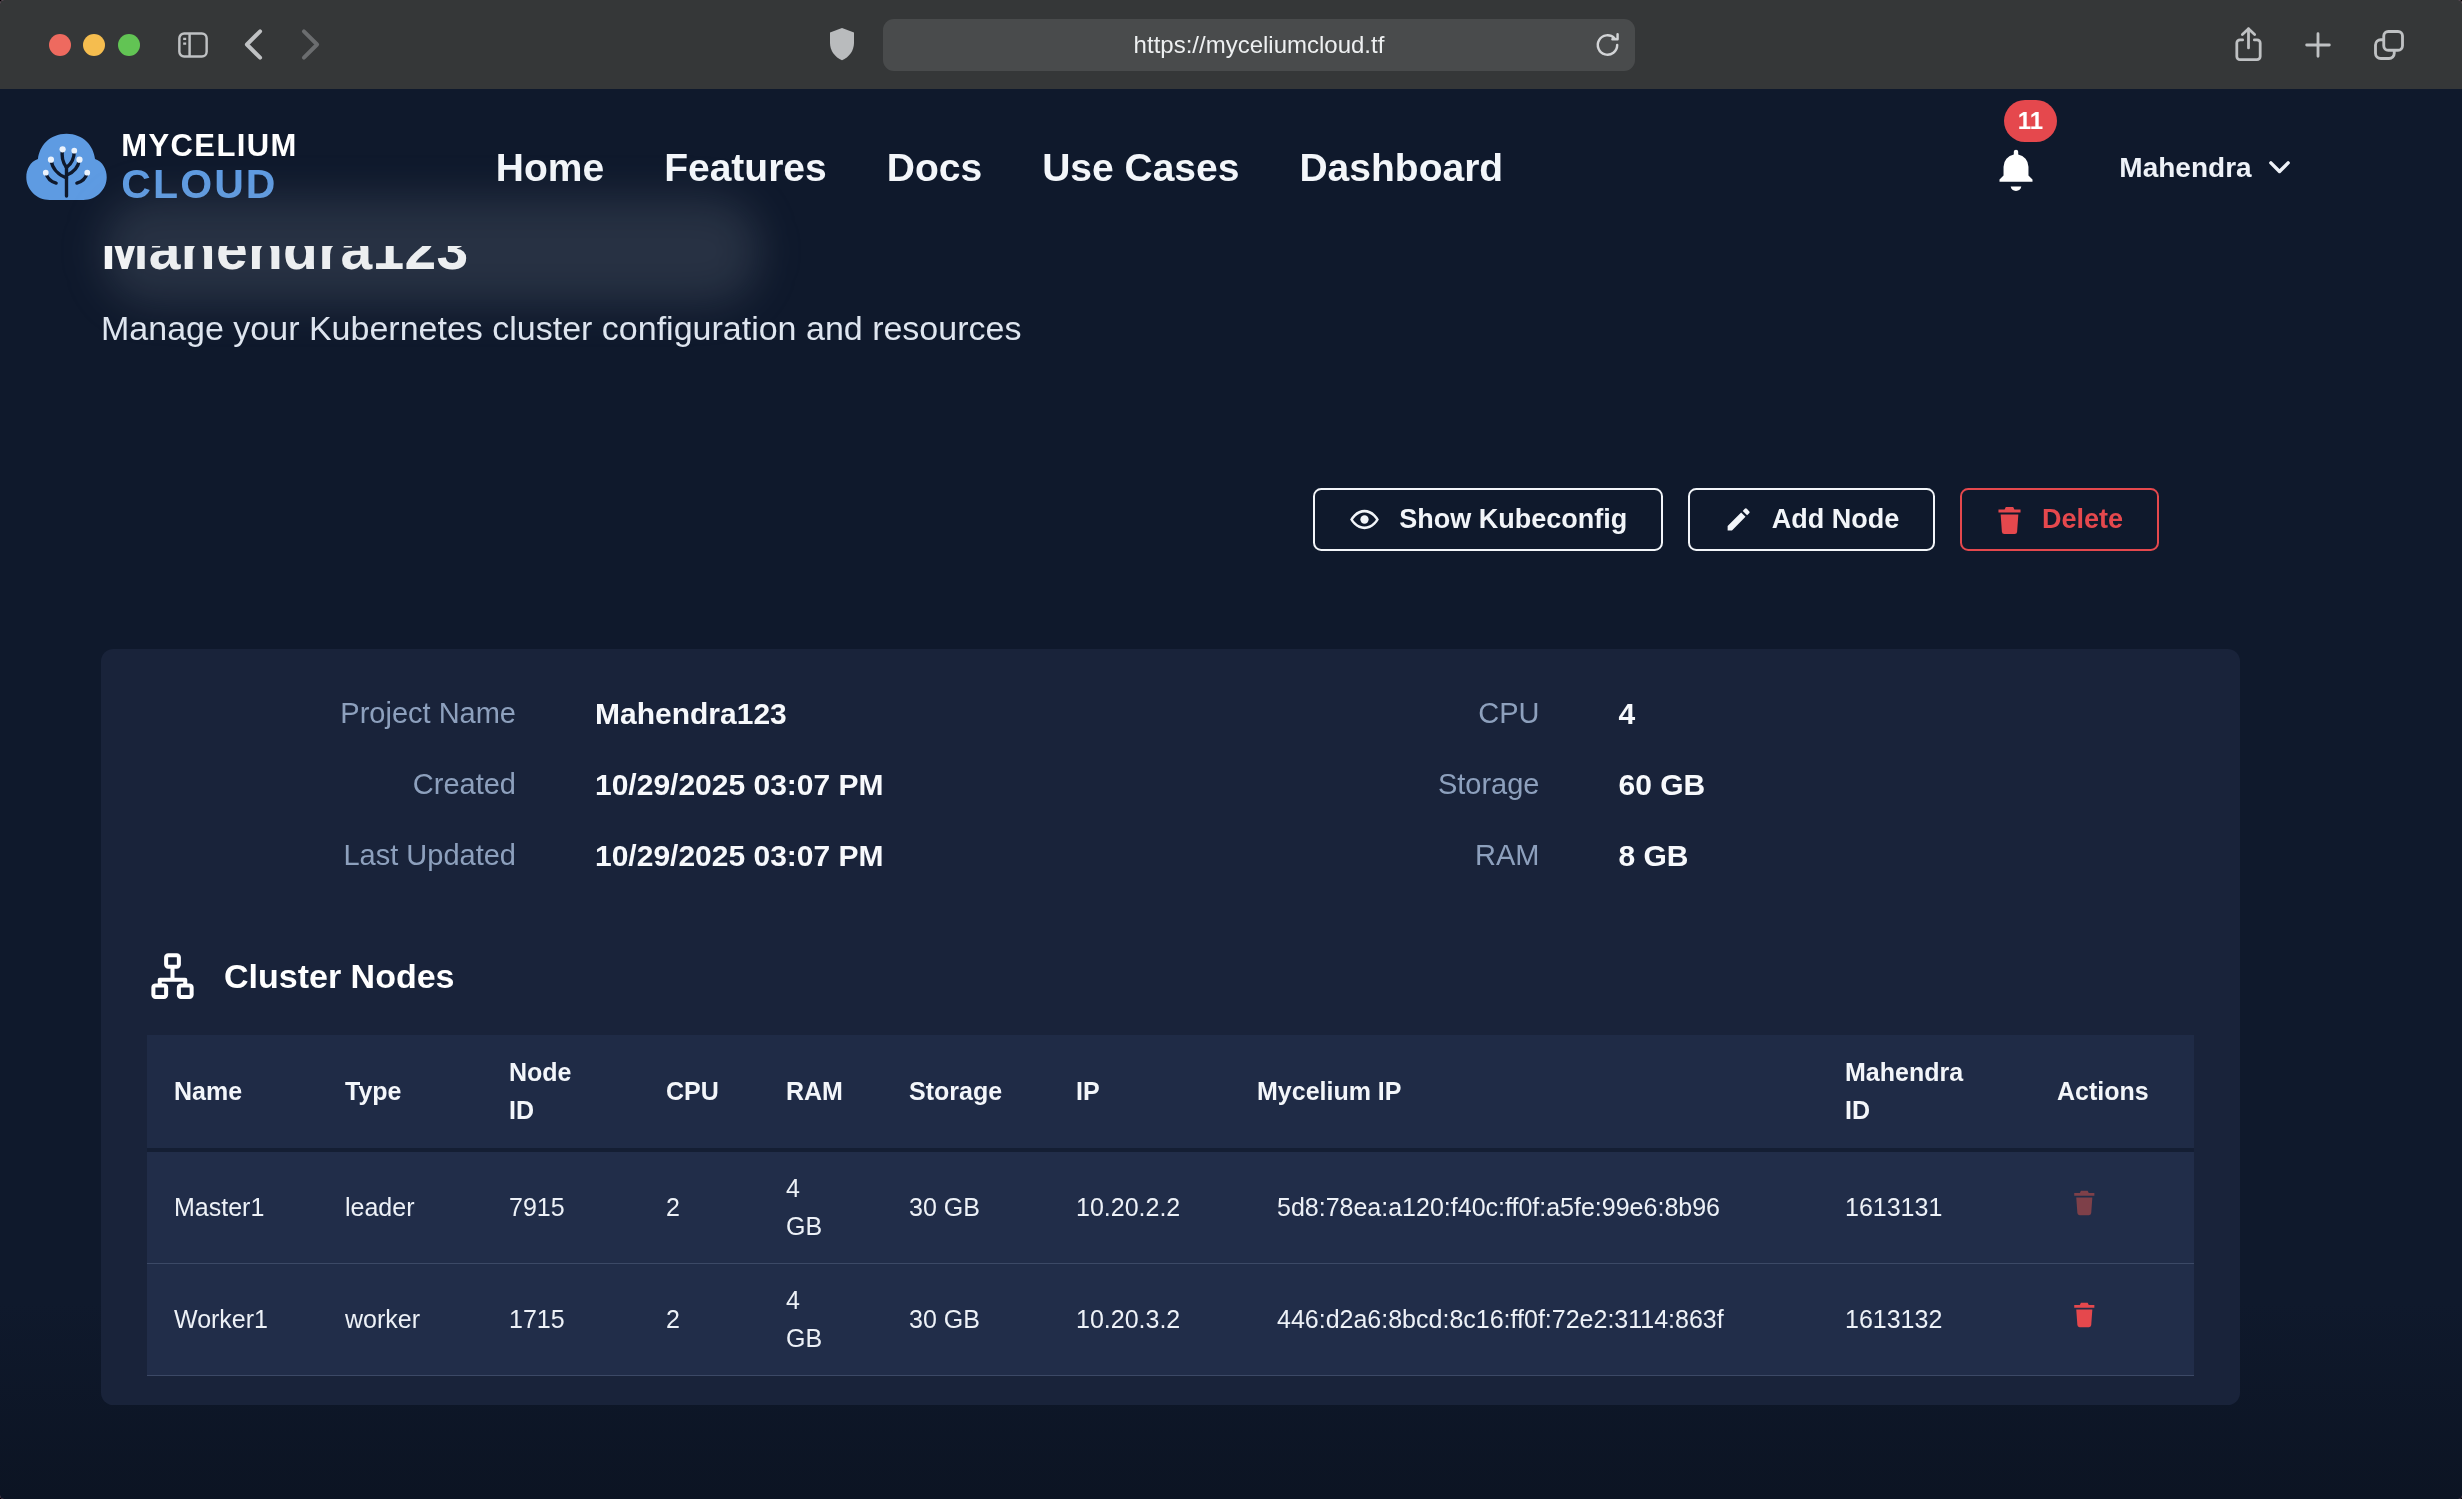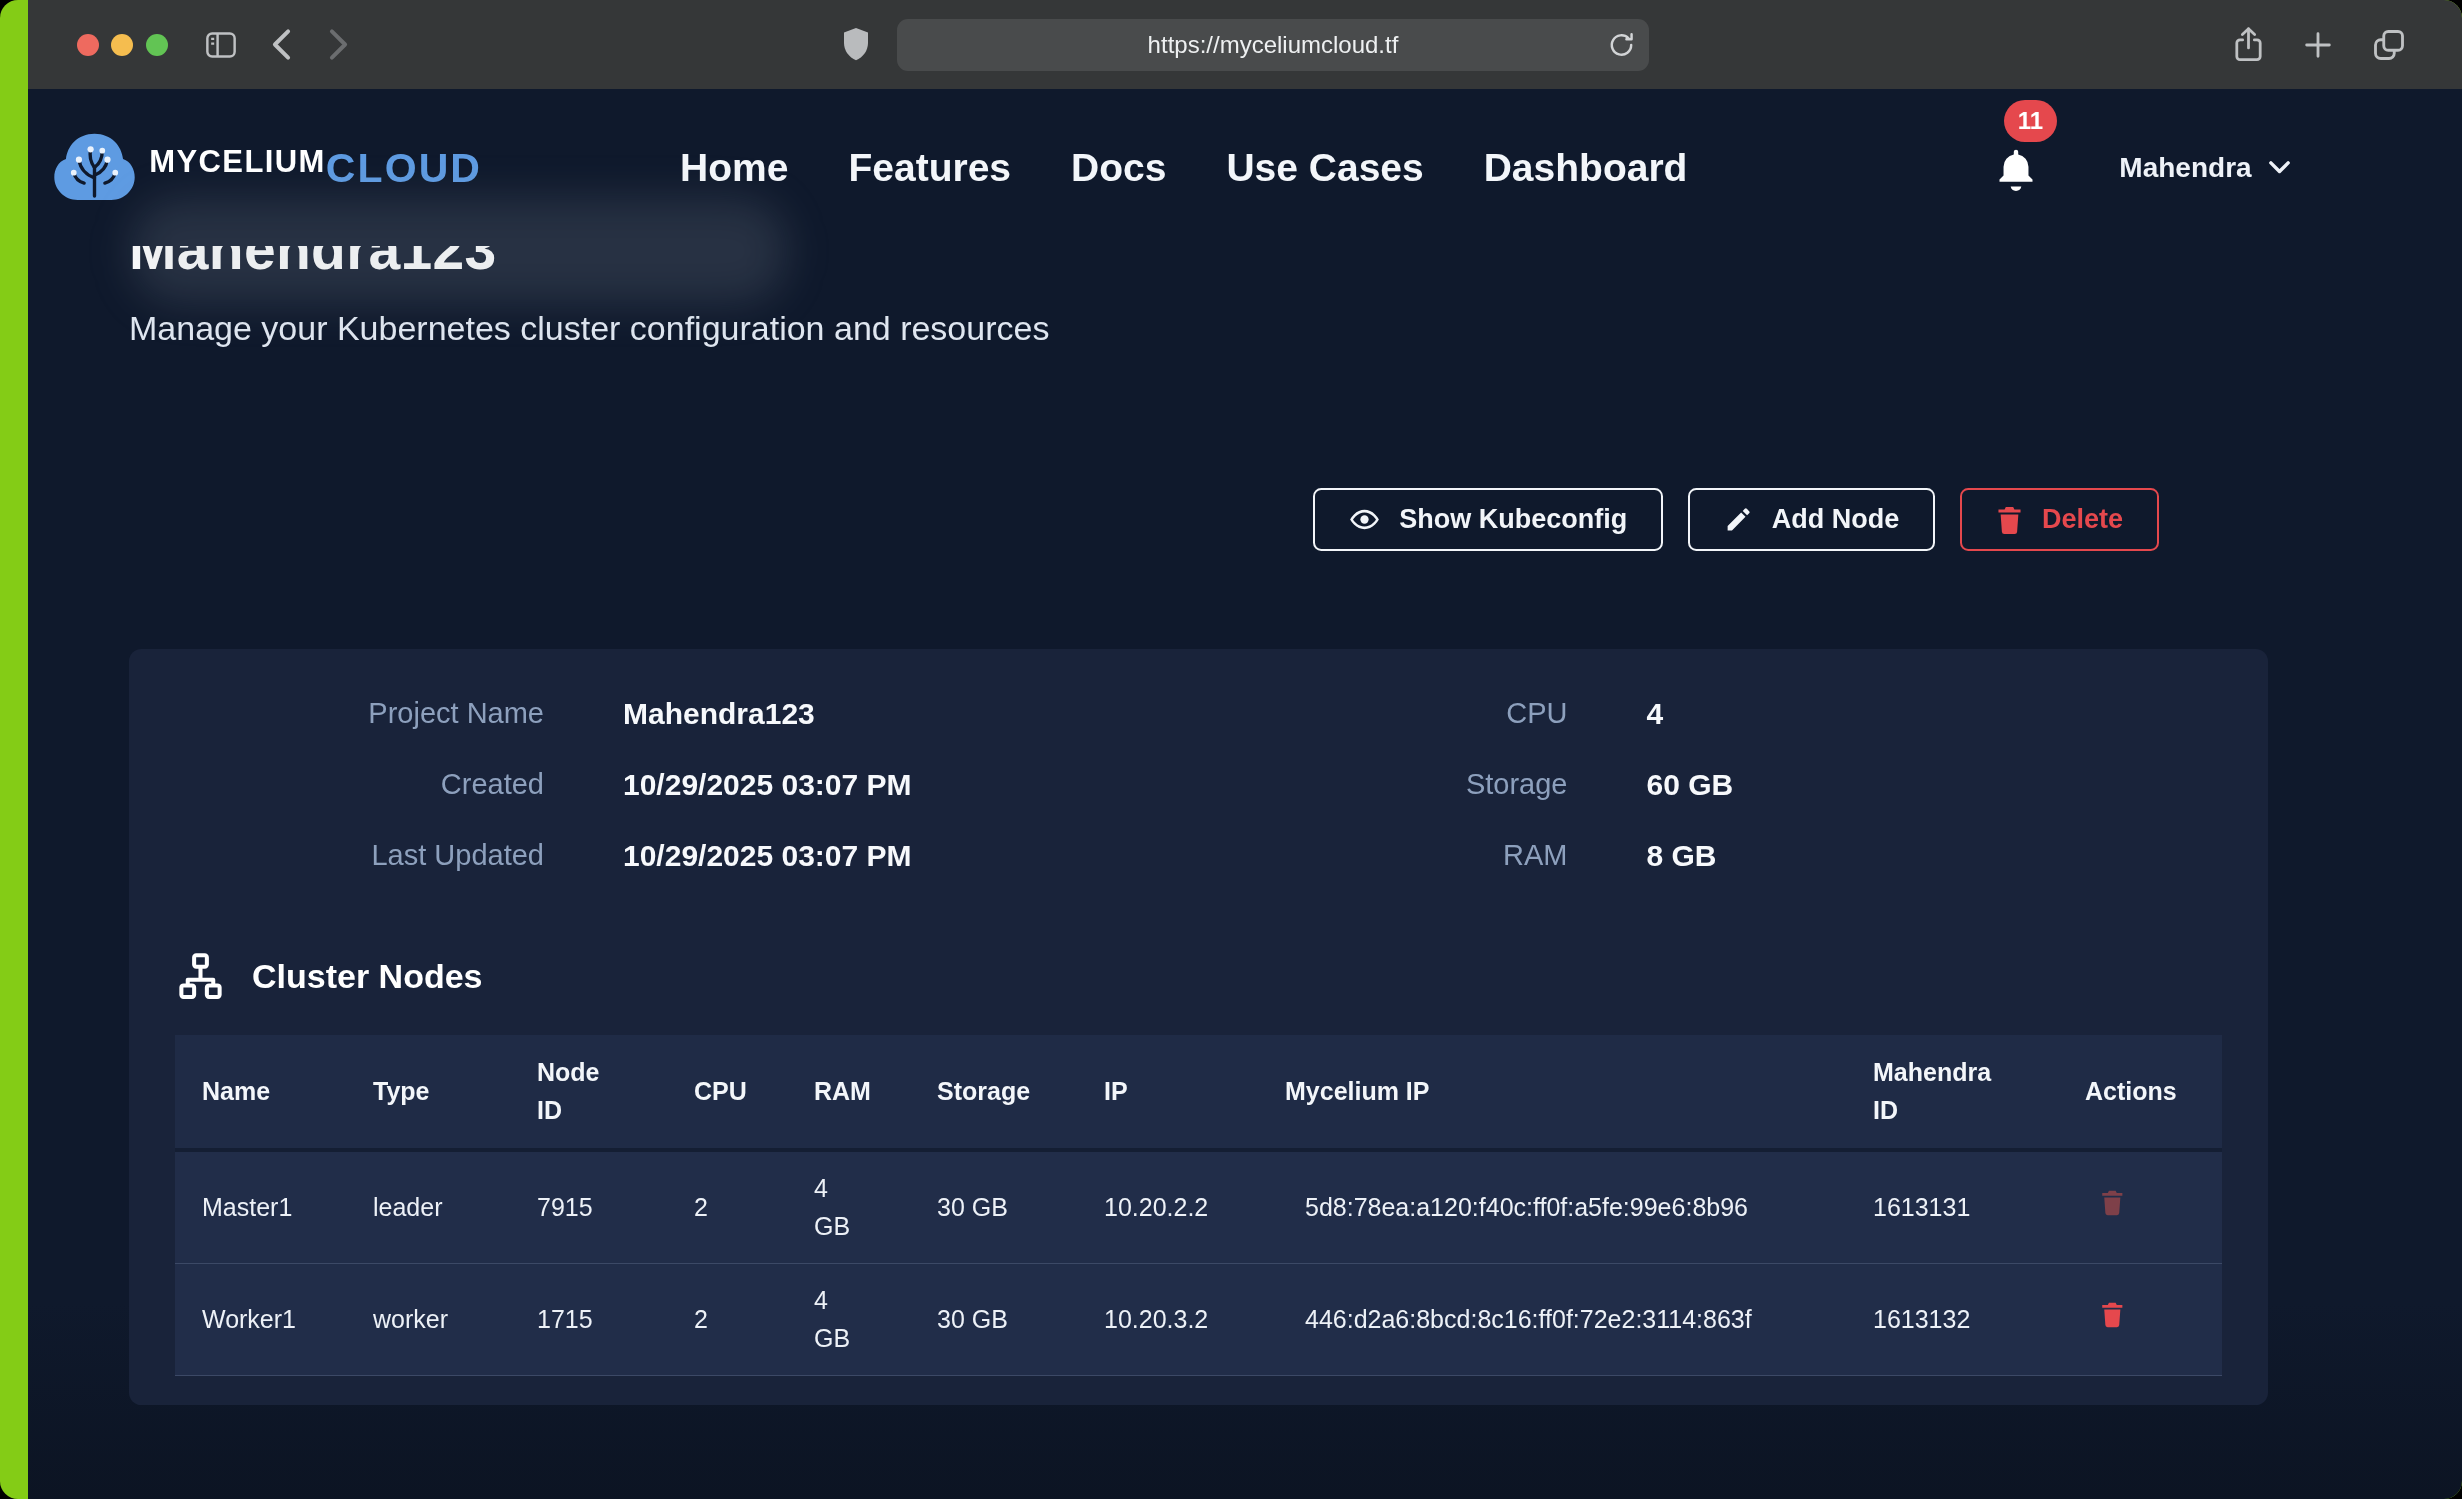--- a/index.html
+++ b/index.html
@@ -1,40 +1,40 @@
 <!DOCTYPE html>
 <html style="font-size:11px"><head>
 <meta charset="utf-8">
 <style>
   * { box-sizing: border-box; margin: 0; padding: 0; }
   html,body { background:#000; }
   body { font-family: "Liberation Sans", "DejaVu Sans", sans-serif; }
   .stage { width:2462px; height:1499px; position:relative; background:#000; }
-  .window { position:absolute; inset:0; border-radius:18px; overflow:hidden; background:#84cc16;padding-left:28px; }
+  .window { position:absolute; inset:0; border-radius:4px; overflow:hidden; background:#f9a8d4; }
 
   
   .chrome { height:89px; background:#353738; display:flex; align-items:center; padding:0 30px; position:relative; }
   .lights { display:flex; gap:12.3px; margin-left:19px; }
   .light { width:22px; height:22px; border-radius:50%; }
   .chrome-icon { color:#bfc1c3; display:flex; align-items:center; justify-content:center; background:none; border:none; }
   .chrome-icon.dim { color:#6b6d6f; }
   .sidebar-toggle { margin-left:36px; }
   .nav-arrow { margin-left:30px; }
   .url-wrap { position:absolute; left:50%; top:50%; transform:translate(-50%,-50%); display:flex; align-items:center; gap:26px; }
   .url-bar { width:752px; height:52px; background:#494b4c; border-radius:11px; display:flex; align-items:center; justify-content:center; position:relative; }
   .url-text { color:#eef0f1; font-size:24px; }
   .reload-btn { position:absolute; right:12.3px; top:50%; transform:translate(0,-50%); background:none; border:none; color:#d2d4d6; }
   .right-icons { margin-left:auto; display:flex; align-items:center; gap:36px; margin-right:24.6px; }
 
   
   .page { height:1411px; background:linear-gradient(#0f192c 0%, #0f192c 86%, #0c1423 100%); position:relative; overflow:hidden; }
 
   .site-header { height:157px; display:flex; align-items:center; padding:0 171px 0 24.6px; position:relative; z-index:5; background:#0f192c; }
   .logo { display:flex; align-items:center; gap:13.7px; background:none; border:none; }
-  .logo-text { display:flex; flex-direction:row; line-height:1; text-align:left; }
+  .logo-text { display:flex; flex-direction:column; line-height:1; text-align:left; }
   .logo-line1 { color:#ffffff; font-size:31px; font-weight:800; letter-spacing:1.4px; }
   .logo-line2 { color:#5e9be2; font-size:41px; font-weight:800; letter-spacing:2.1px; margin-top:2.7px; }
   .main-nav { display:flex; gap:60px; margin-left:198px; }
   .nav-link { color:#f3f6fa; font-size:39px; font-weight:700; background:none; border:none; }
   .header-right { margin-left:auto; display:flex; align-items:center; gap:81px; }
   .bell-wrap { position:relative; background:none; border:none; color:#ffffff; }
   .badge { position:absolute; top:-44px; left:9.6px; min-width:53px; height:42px; border-radius:22px; background:#e5484d; color:#fff; font-size:24px; font-weight:700; display:flex; align-items:center; justify-content:center; padding:0 8.2px;text-align:right; }
   .user-menu { display:flex; align-items:center; gap:16.4px; color:#eef2f8; font-size:28px; font-weight:700; background:none; border:none; }
 
   .smudge { position:absolute; left:103px; top:109px; width:656px; height:106px; background:rgba(148,158,172,.18); filter:blur(20.5px); border-radius:48px; z-index:6; pointer-events:none; }

